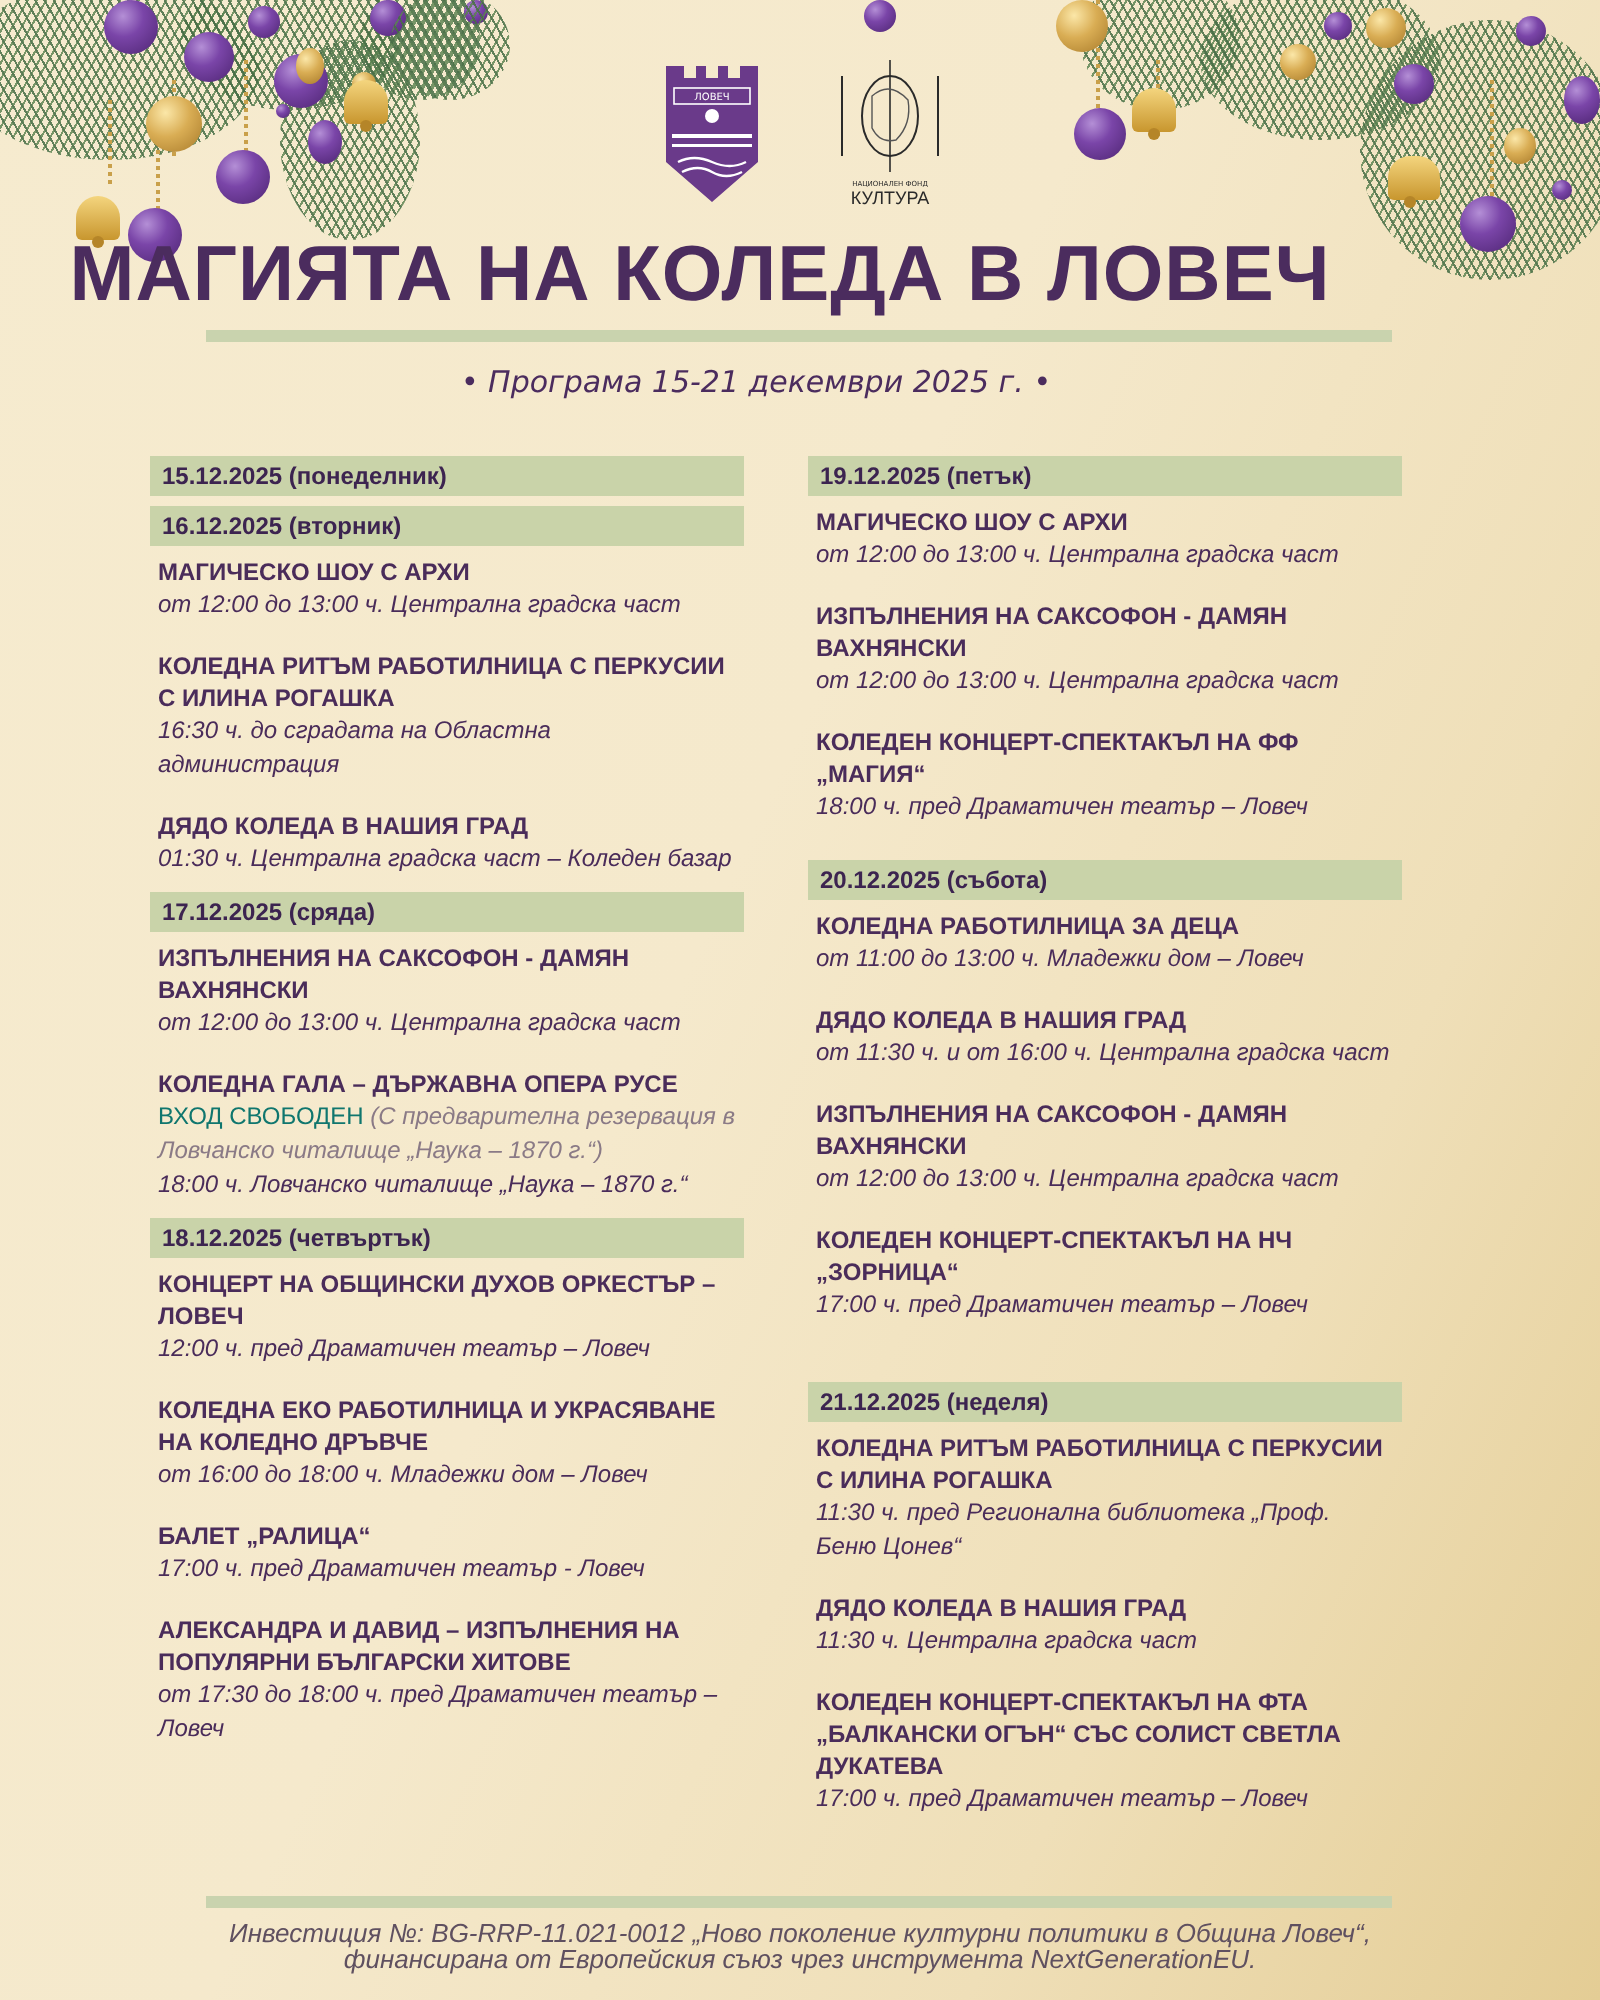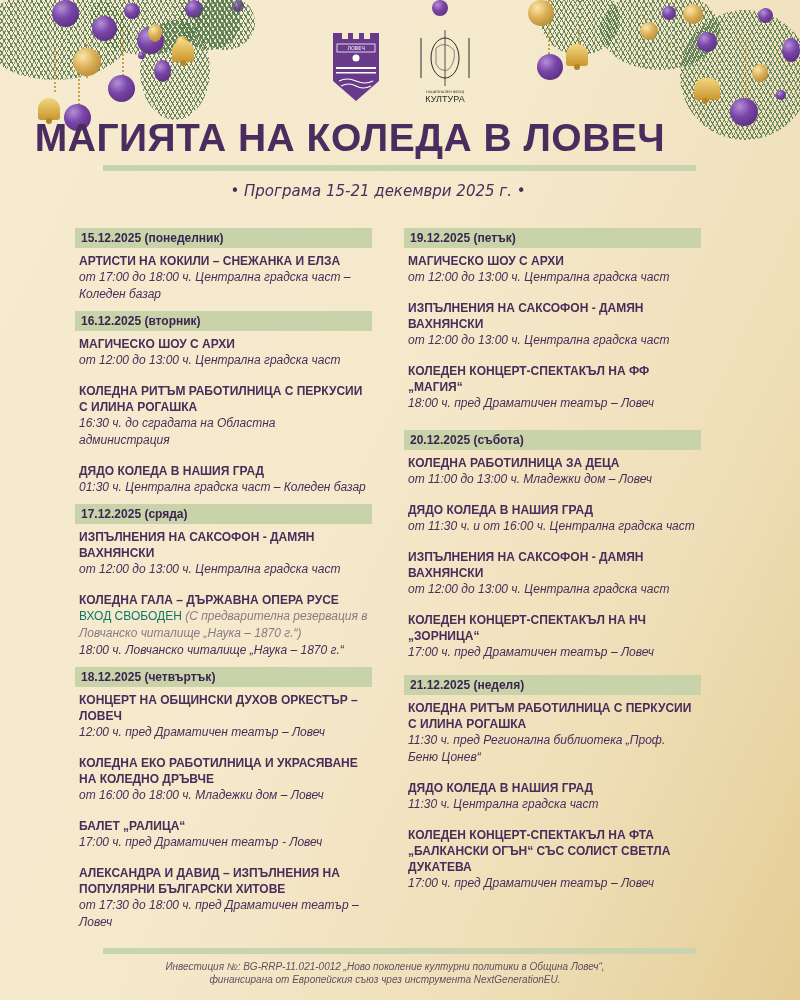--- a/index.html
+++ b/index.html
@@ -56,22 +56,22 @@
   .ev-note .ev-note-lead { text-transform: uppercase; color: #0f766e; }
   .ev-note .ev-note-rest { font-style: italic; color: #8a7a86; }
   .ev-desc { font-family: "Liberation Sans", sans-serif; font-size: 11.5px; line-height: 17px; color: #7d6d7a; }
   .ev-time {
     font-family: "Liberation Sans", sans-serif; font-style: italic; font-size: 12px;
     line-height: 17px; color: #4a2c5a;
   }
 
   .footer-rule { position: absolute; left: 103px; top: 948px; width: 593px; height: 6px; background: #c9d3ae; }
   .footer {
-    position: absolute; left: 85px; top: 960px; width: 600px; text-align: center;
-    font-family: "Liberation Sans", sans-serif; font-style: italic; font-size: 10px;
+    position: absolute; left: 100px; top: 960px; width: 600px; text-align: center;
+    font-family: "Liberation Sans", sans-serif; font-style: italic; font-size: 13px;
     line-height: 13px; color: #5f5060;
   }
 </style>
 </head>
 <body>
 
 <div class="deco">
 
   <div class="needles" style="left:-20px;top:-10px;width:150px;height:90px;"></div>
   <div class="needles" style="left:90px;top:-15px;width:110px;height:70px;"></div>
@@ -141,24 +141,20 @@
 </svg>
 
 <h1 class="title">МАГИЯТА НА КОЛЕДА В ЛОВЕЧ</h1>
 <div class="title-rule"></div>
 <div class="subtitle">• Програма 15-21 декември 2025 г. •</div>
 
 <div class="col left">
 
   <div class="day">
     <div class="day-header">15.12.2025 (понеделник)</div>
-    <div class="event">
-      <div class="ev-title">АРТИСТИ НА КОКИЛИ – СНЕЖАНКА И ЕЛЗА</div>
-      <div class="ev-time">от 17:00 до 18:00 ч. Централна градска част – Коледен базар</div>
-    </div>
   </div>
 
   <div class="day">
     <div class="day-header">16.12.2025 (вторник)</div>
     <div class="event">
       <div class="ev-title">МАГИЧЕСКО ШОУ С АРХИ</div>
       <div class="ev-time">от 12:00 до 13:00 ч. Централна градска част</div>
     </div>
     <div class="event">
       <div class="ev-title">КОЛЕДНА РИТЪМ РАБОТИЛНИЦА С ПЕРКУСИИ С ИЛИНА РОГАШКА</div>
@@ -230,21 +226,21 @@
       <div class="ev-time">от 11:00 до 13:00 ч. Младежки дом – Ловеч</div>
     </div>
     <div class="event">
       <div class="ev-title">ДЯДО КОЛЕДА В НАШИЯ ГРАД</div>
       <div class="ev-time">от 11:30 ч. и от 16:00 ч. Централна градска част</div>
     </div>
     <div class="event">
       <div class="ev-title">ИЗПЪЛНЕНИЯ НА САКСОФОН - ДАМЯН ВАХНЯНСКИ</div>
       <div class="ev-time">от 12:00 до 13:00 ч. Централна градска част</div>
     </div>
-    <div class="event" style="margin-bottom:14px;">
+    <div class="event" style="margin-bottom:30px;">
       <div class="ev-title">КОЛЕДЕН КОНЦЕРТ-СПЕКТАКЪЛ НА НЧ „ЗОРНИЦА“</div>
       <div class="ev-time">17:00 ч. пред Драматичен театър – Ловеч</div>
     </div>
   </div>
 
   <div class="day">
     <div class="day-header">21.12.2025 (неделя)</div>
     <div class="event">
       <div class="ev-title">КОЛЕДНА РИТЪМ РАБОТИЛНИЦА С ПЕРКУСИИ С ИЛИНА РОГАШКА</div>
       <div class="ev-time">11:30 ч. пред Регионална библиотека „Проф. Беню Цонев“</div>

